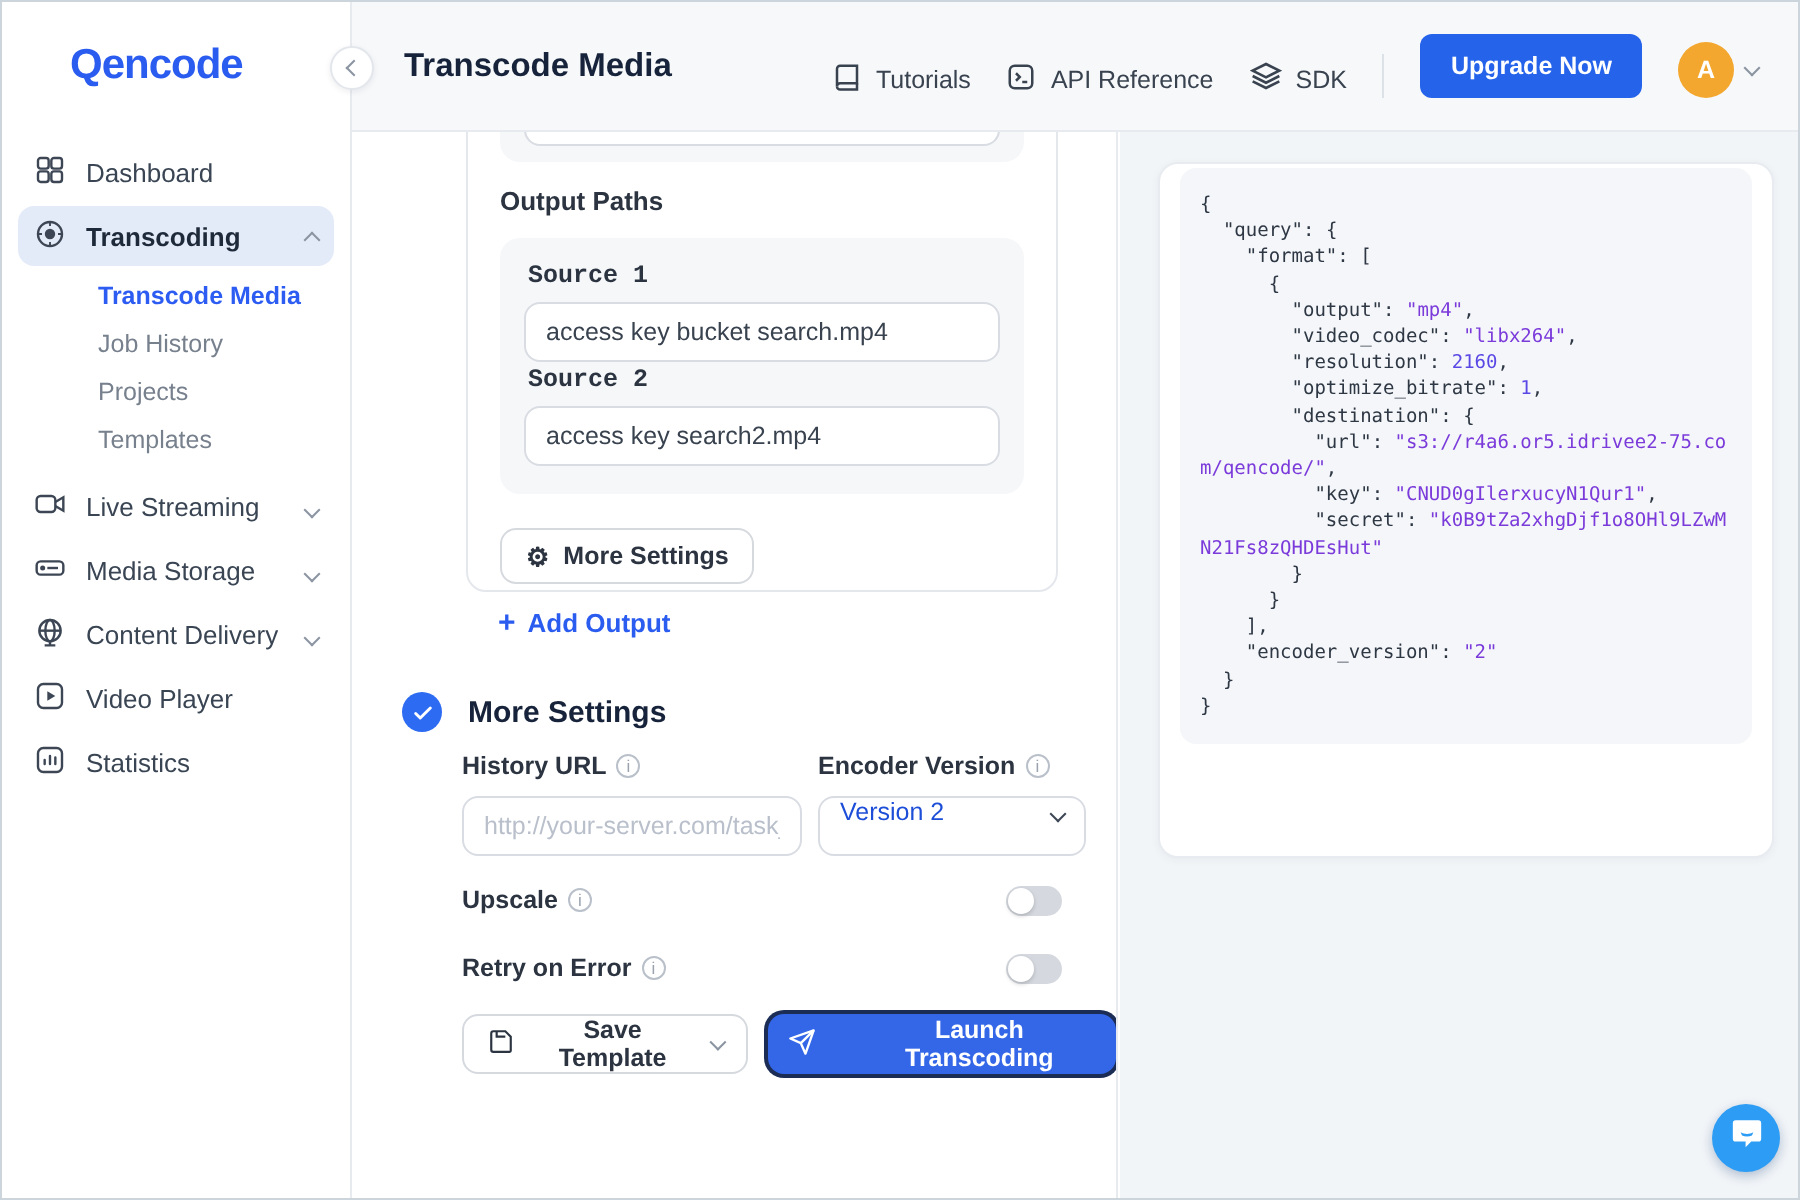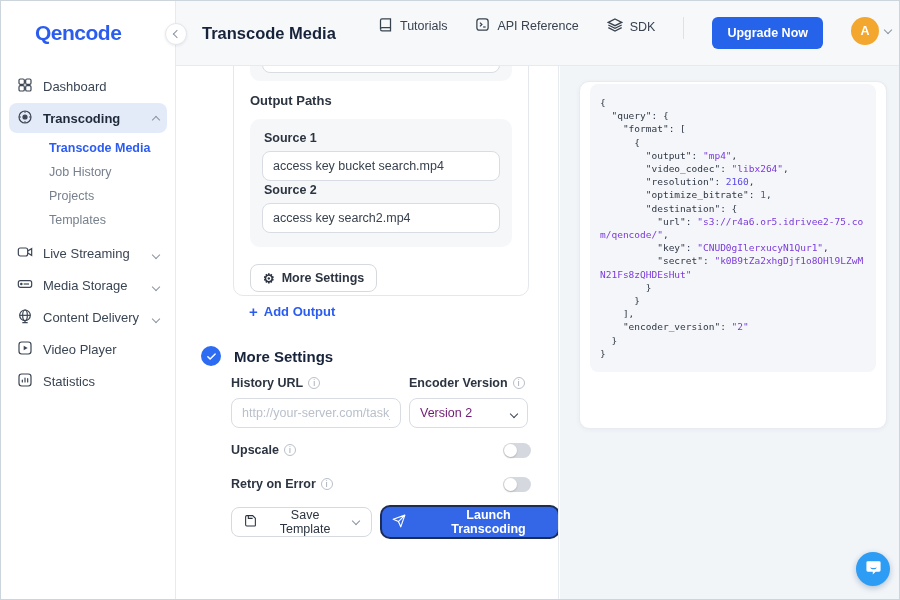--- a/index.html
+++ b/index.html
@@ -3,21 +3,21 @@
 <meta charset="utf-8">
 <style>
   * { margin:0; padding:0; box-sizing:border-box; }
   html,body { width:900px; height:600px; }
   body { font-family:"Liberation Sans", sans-serif; background:#fff; position:relative; overflow:hidden; }
   .frame { position:absolute; inset:0; border:1px solid #ccd4dc; }
 
   
   .header { position:absolute; left:175px; top:0; right:0; height:65px; background:#f6f8fa; border-bottom:1px solid #e7eaee; display:flex; align-items:center; z-index:5; }
   .page-title { font-size:16.5px; font-weight:700; color:#16233a; margin-left:26px; }
-  .hnav { margin-left:auto; display:flex; align-items:flex-start; gap:28px; padding-right:8px; }
+  .hnav { margin-left:auto; display:flex; align-items:flex-end; gap:18px; padding-right:20px; }
   .hnav-item { display:flex; align-items:center; gap:7px; font-size:12.5px; color:#39424f; cursor:pointer; }
   .hnav-item svg { stroke:#39424f; }
   .hdivider { width:1px; height:22px; background:#dde2e8; }
   .upgrade-btn { background:#2563eb; color:#fff; font-size:12.5px; font-weight:700; border:none; border-radius:6px; padding:9px 15px; cursor:pointer; }
   .avatar-wrap { display:flex; align-items:center; gap:6px; cursor:pointer; }
   .avatar { width:28px; height:28px; border-radius:50%; background:#f3a72e; color:#fff; font-size:12.5px; font-weight:700; display:flex; align-items:center; justify-content:center; }
   .collapse-btn { position:absolute; left:164px; top:22px; width:22px; height:22px; border-radius:50%; background:#fff; border:1px solid #e3e7ec; box-shadow:0 1px 3px rgba(20,30,50,.08); z-index:9; display:flex; align-items:center; justify-content:center; cursor:pointer; }
 
   
   .chev { display:inline-block; width:6px; height:6px; border-right:1.5px solid #8b94a1; border-bottom:1.5px solid #8b94a1; }
@@ -38,39 +38,39 @@
   .s-sub-item { height:24px; line-height:24px; padding-left:48px; font-size:12.5px; color:#77808d; cursor:pointer; }
   .s-sub-item.active { color:#2c5cf2; font-weight:700; }
 
   
   .main-col { position:absolute; left:175px; top:65px; width:383px; bottom:0; background:#fff; border-right:1px solid #e7eaee; overflow:hidden; }
   .format-card { position:absolute; left:57px; top:-30px; width:296px; height:260px; border:1px solid #e4e7ec; border-radius:10px; background:#fff; }
   .cut-subcard { position:relative; margin:0 16px; height:44px; background:#f6f7f9; border-radius:0 0 10px 10px; }
   .cut-input { position:absolute; left:12px; right:12px; bottom:8px; height:30px; background:#fff; border:1px solid #d9dde3; border-radius:8px; }
   .op-label { margin:12px 0 0 16px; font-size:13px; font-weight:700; color:#2b3440; }
   .src-card { margin:11px 16px 0; background:#f6f7f9; border-radius:10px; padding:10px 12px 14px; }
-  .src-label { font-size:12.5px; font-weight:700; color:#2b3440; margin:2px 0 6px 2px; }
+  .src-label { font-size:12.5px; font-weight:700; color:#2b3440; margin:2px 0 6px 2px;font-family:Liberation Mono, monospace; }
   .text-input { width:100%; height:30px; background:#fff; border:1px solid #d9dde3; border-radius:8px; font-size:12.5px; color:#39424f; padding:0 10px; font-family:"Liberation Sans",sans-serif; outline:none; }
   .text-input::placeholder { color:#b9c0cb; }
   .more-btn { display:inline-flex; align-items:center; gap:7px; margin:17px 0 0 16px; height:28px; padding:0 12px; background:#fff; border:1px solid #d6dade; border-radius:8px; font-size:12.5px; font-weight:700; color:#2b3440; cursor:pointer; font-family:"Liberation Sans",sans-serif; }
   .gear { font-size:13px; line-height:1; color:#2b3440; }
   .add-output { position:absolute; left:73px; top:237px; display:flex; align-items:center; gap:6px; font-size:13px; font-weight:700; color:#2b5cf0; cursor:pointer; }
   .section-head { position:absolute; left:25px; top:280px; display:flex; align-items:center; gap:13px; }
   .check-circle { width:20px; height:20px; border-radius:50%; background:#2c6bf2; display:flex; align-items:center; justify-content:center; }
   .section-title { font-size:15px; font-weight:700; color:#17233a; }
   .fld-label { position:absolute; font-size:12.5px; font-weight:700; color:#2b3440; display:flex; align-items:center; gap:5px; }
   .info { display:inline-block; width:12px; height:12px; border:1px solid #b9c0ca; border-radius:50%; font-size:8.5px; line-height:11px; text-align:center; color:#9aa2ae; font-weight:400; }
   .info::after { content:"i"; }
   .cb-input { position:absolute; left:55px; top:332px; width:170px; }
-  .enc-select { position:absolute; left:233px; top:332px; width:119px; height:30px; background:#fff; border:1px solid #d9dde3; border-radius:8px; display:flex; align-items:center; padding:0 10px; font-size:12.5px; color:#701a75; cursor:pointer; }
+  .enc-select { position:absolute; left:233px; top:332px; width:134px; height:30px; background:#fff; border:1px solid #d9dde3; border-radius:8px; display:flex; padding:0 10px; font-size:12.5px; color:#1d4ed8; cursor:pointer; }
   .enc-select .chev-box { margin-left:auto; }
   .toggle { position:absolute; left:327px; width:28px; height:15px; border-radius:8px; background:#d5d9df; cursor:pointer; }
   .toggle .knob { position:absolute; left:1px; top:1px; width:13px; height:13px; border-radius:50%; background:#fff; box-shadow:0 1px 2px rgba(0,0,0,.18); }
   .btn-row { position:absolute; left:55px; top:441px; display:flex; gap:6px; }
-  .save-btn { display:flex; align-items:center; gap:8px; height:30px; padding:0 12px; background:#fff; border:1px solid #d6dade; border-radius:8px; font-size:12.5px; font-weight:400; color:#2b3440; cursor:pointer; font-family:"Liberation Sans",sans-serif; }
+  .save-btn { display:flex; align-items:center; gap:8px; height:30px; padding:0 12px; background:#fff; border:1px solid #d6dade; border-radius:8px; font-size:12.5px; font-weight:700; color:#2b3440; cursor:pointer; font-family:"Liberation Sans",sans-serif; }
   .launch-btn { display:flex; align-items:center; gap:23px; height:30px; padding:0 10px; background:#3467e8; border:none; border-radius:8px; font-size:12.5px; font-weight:700; color:#fff; cursor:pointer; box-shadow:0 0 0 2px #1b2c55; margin-left:4px; font-family:"Liberation Sans",sans-serif; }
 
   
   .right-panel { position:absolute; left:559px; top:65px; right:0; bottom:0; background:#f2f5f8; }
   .json-card { position:absolute; left:19px; top:15px; width:308px; height:348px; background:#fff; border:1px solid #e8ebef; border-radius:10px; box-shadow:0 1px 4px rgba(25,35,60,.05); }
   .json-head { display:flex; align-items:center; height:44px; padding:0 12px 0 17px; }
   .json-title { font-size:14px; font-weight:700; color:#17233a; }
   .minify-wrap { display:flex; align-items:center; gap:7px; margin-left:auto; cursor:pointer; }
   .checkbox { width:14px; height:14px; border:1px solid #c8cfd9; border-radius:3.5px; background:#fff; }
   .minify-label { font-size:12px; color:#434c5a; }

